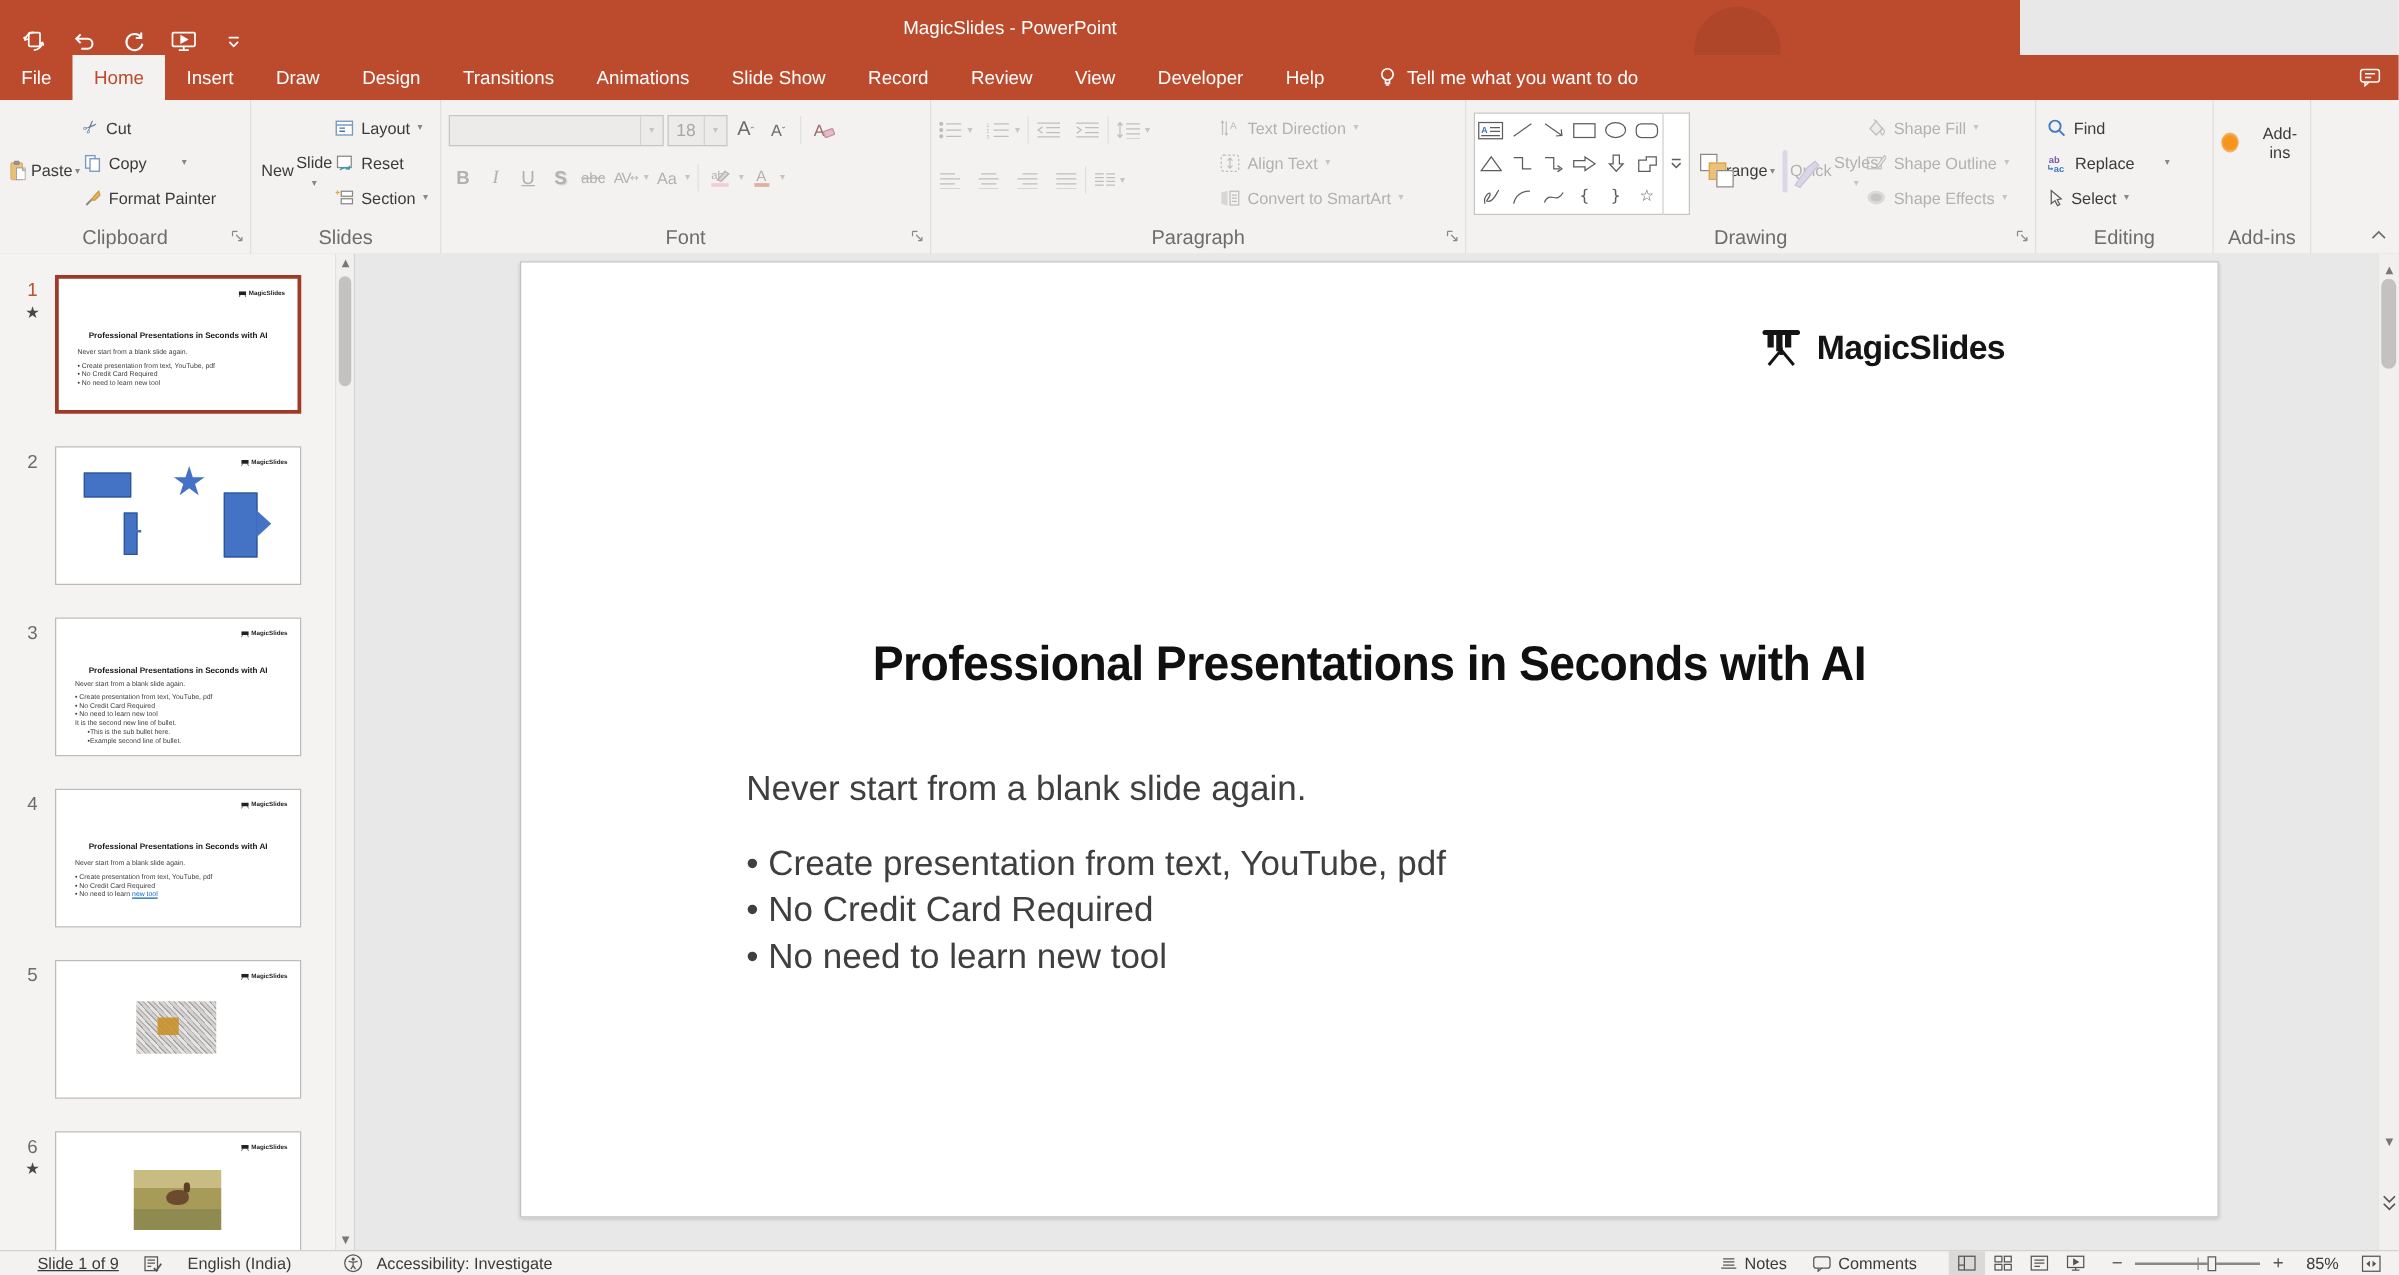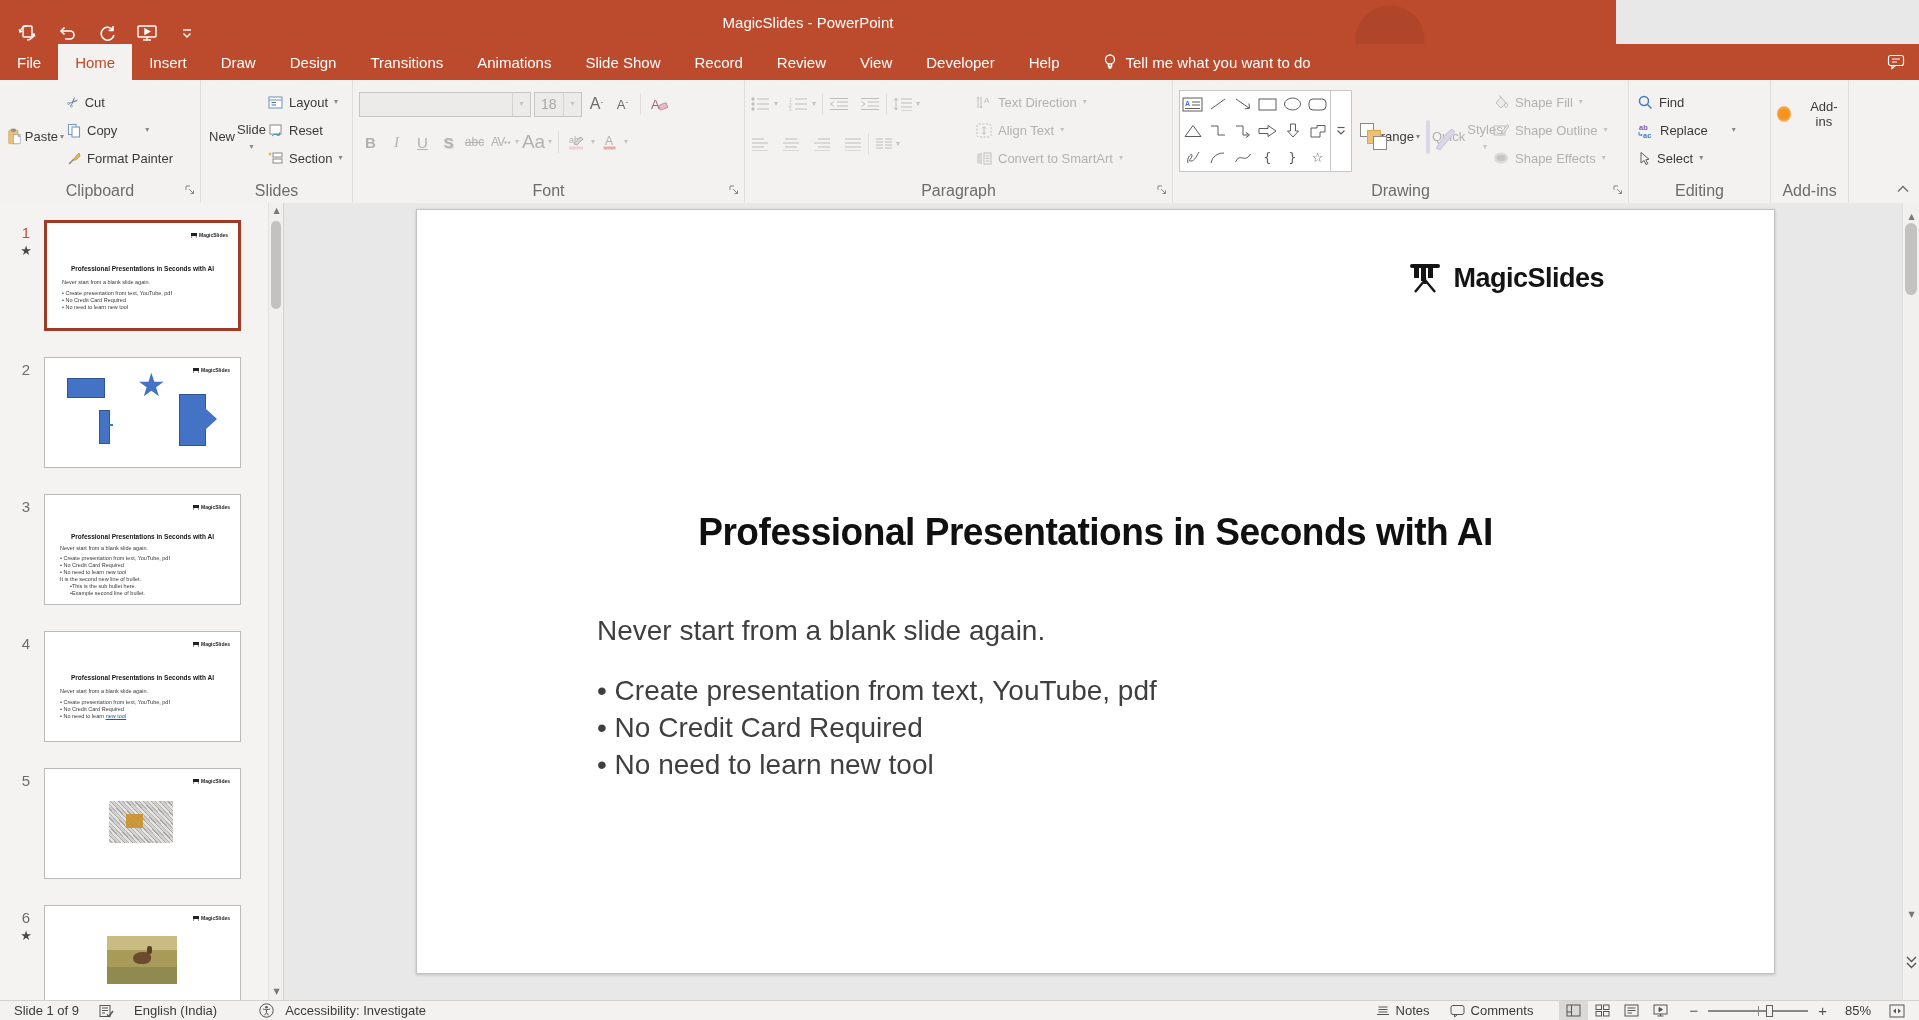--- a/index.html
+++ b/index.html
@@ -294,21 +294,21 @@
           <span class="fmt" style="font-weight:bold;">B</span>
           <span class="fmt" style="font-style:italic;font-family:'Liberation Serif',serif;">I</span>
           <span class="fmt" style="text-decoration:underline;">U</span>
           <span class="fmt" style="font-weight:bold;text-shadow:1px 1px 1px #D0CECE;">S</span>
           <span class="fmt" style="text-decoration:line-through;font-size:12px;">abc</span>
           <span class="fmt" style="font-size:12px;letter-spacing:-1px;">
               <span>AV</span>
               <span class="glyph" style="font-size:8px;">↔</span>
             </span>
           <span class="cv glyph pale">▾</span>
-          <span class="fmt" style="font-size:19px;">Aa</span>
+          <span class="fmt" style="font-size:13px;">Aa</span>
           <span class="cv glyph pale">▾</span>
           <span class="vsep"></span>
           <span class="fmt">
             <svg width="17" height="16" viewBox="0 0 17 16">
               <text x="1" y="9" font-size="9" fill="#B3B1AF" font-family="Liberation Sans">ab</text>
               <path d="M6 10 L12 3 L15 5 L9 11 Z" fill="#D8D6D4" stroke="#B3B1AF"></path>
               <rect x="1" y="12.5" width="14" height="3" fill="#F2CEDA"></rect>
             </svg>
           </span>
           <span class="cv glyph pale">▾</span>
@@ -768,21 +768,21 @@
         <span class="ed-next">
           <svg width="11" height="14" viewBox="0 0 11 14" fill="none" stroke="#575553" stroke-width="1.4">
               <path d="M1 2 L5.5 6.5 L10 2 M1 8 L5.5 12.5 L10 8"></path>
             </svg>
         </span>
       </div>
     </div>
   </div>
 
   <div class="statusbar">
-    <span class="st-item" style="padding-left:14px;">Slide 1 of 9</span>
+    <span class="st-item" style="padding-left:30px;text-decoration:underline;">Slide 1 of 9</span>
     <span class="st-item">
       <svg width="15" height="14" viewBox="0 0 15 14" fill="none" stroke="#575553">
           <rect x="1" y="1.5" width="10" height="11"></rect>
           <path d="M3 4 H9 M3 6.5 H9 M3 9 H6"></path>
           <path d="M8 10.5 L10 12.5 L14 7" stroke-width="1.4"></path>
         </svg>
     </span>
     <span class="st-item">English (India)</span>
     <span class="st-item" style="gap:11px;margin-left:22px;">
       <svg width="15" height="15" viewBox="0 0 15 15" fill="none" stroke="#575553">

